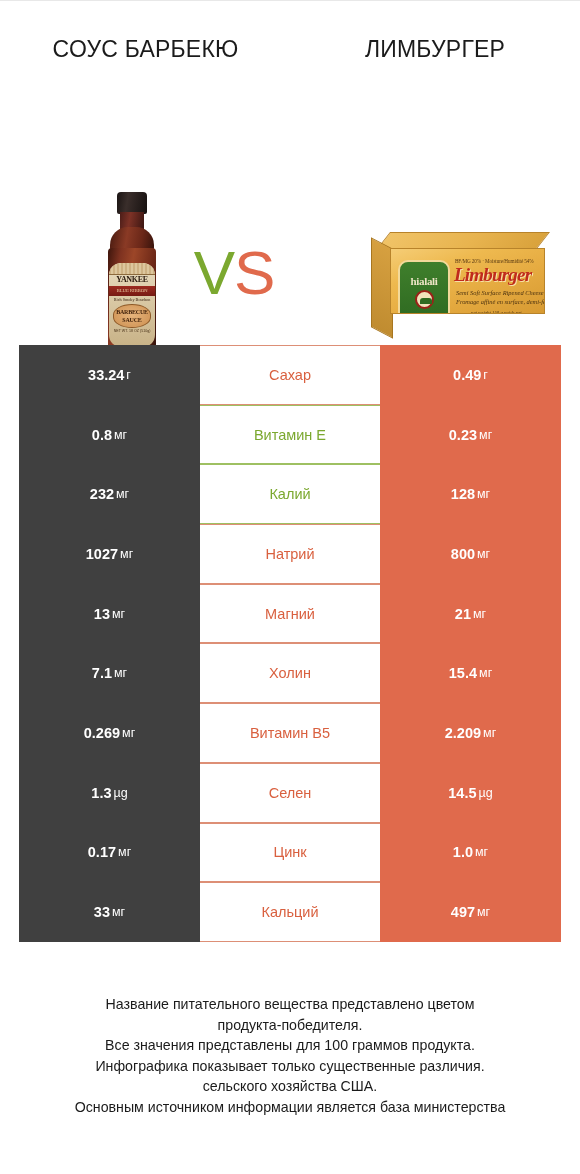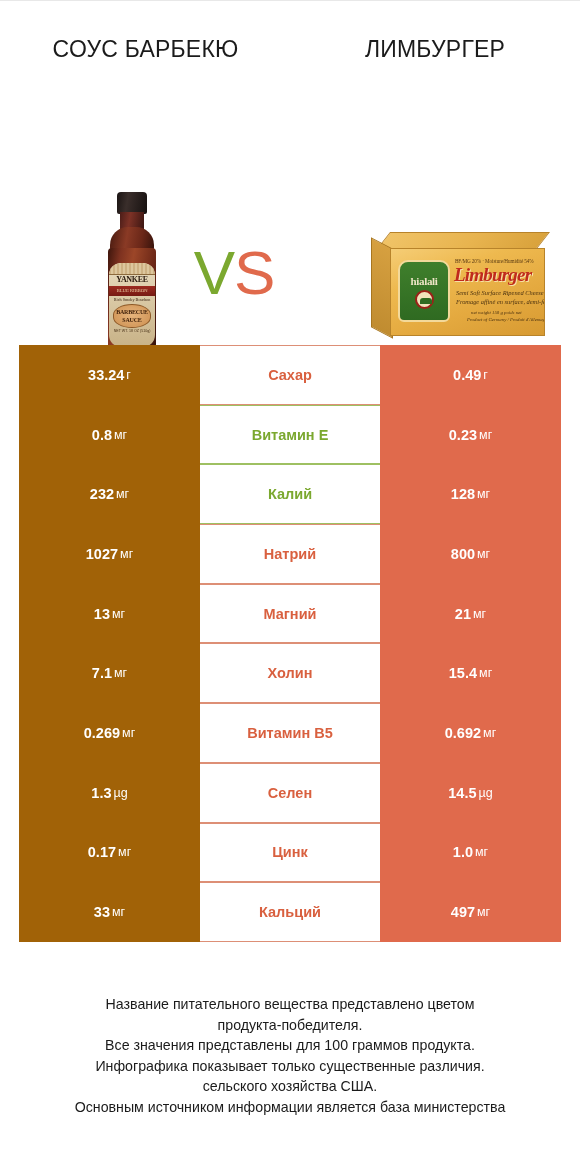--- a/index.html
+++ b/index.html
@@ -200,21 +200,21 @@
     background: linear-gradient(180deg, #d6a040 0%, #c08c30 100%);
     border: 1px solid #a8761f;
     box-sizing: border-box;
     transform: skewY(28deg);
   }
   .cheese-face {
     position: absolute;
     left: 19px;
     top: 16px;
     width: 155px;
-    height: 88px;
+    height: 66px;
     background: linear-gradient(160deg, #f5cd76 0%, #eeb94f 30%, #e4a93f 65%, #d79a32 100%);
     border: 1px solid #b8832a;
     box-sizing: border-box;
     overflow: hidden;
   }
   .ch-green {
     position: absolute;
     left: 7px;
     top: 11px;
     width: 52px;
@@ -306,30 +306,30 @@
   .cell-left, .cell-right {
     width: 181px;
     display: flex;
     align-items: center;
     justify-content: center;
     color: #ffffff;
     font-size: 14.5px;
     font-weight: bold;
     box-sizing: border-box;
   }
-  .cell-left { background: #a16207; }
+  .cell-left { background: #404040; }
   .cell-right { background: #e06a4c; }
   .cell-mid {
     flex: 1 1 auto;
     display: flex;
     align-items: center;
     justify-content: center;
     background: #ffffff;
     font-size: 14.5px;
-    font-weight: bold;
+    font-weight: normal;
     box-sizing: border-box;
     border-top: 1px solid transparent;
     border-bottom: 1px solid transparent;
   }
   .row:first-child .cell-mid { border-top-color: transparent; }
   .mid-green { color: #7ba82f; border-color: #9ec062 !important; }
   .mid-orange { color: #d9603f; border-color: #dd8f76 !important; }
   .unit { font-weight: normal; font-size: 12.5px; padding-left: 2px; }
 
   
@@ -478,21 +478,21 @@
     </div>
     <div class="row">
       <div class="cell-left">
         <span>0.269</span>
         <span class="unit">мг</span>
       </div>
       <div class="cell-mid mid-orange">
         <span>Витамин B5</span>
       </div>
       <div class="cell-right">
-        <span>0.692</span>
+        <span>2.209</span>
         <span class="unit">мг</span>
       </div>
     </div>
     <div class="row">
       <div class="cell-left">
         <span>1.3</span>
         <span class="unit">µg</span>
       </div>
       <div class="cell-mid mid-orange">
         <span>Селен</span>

